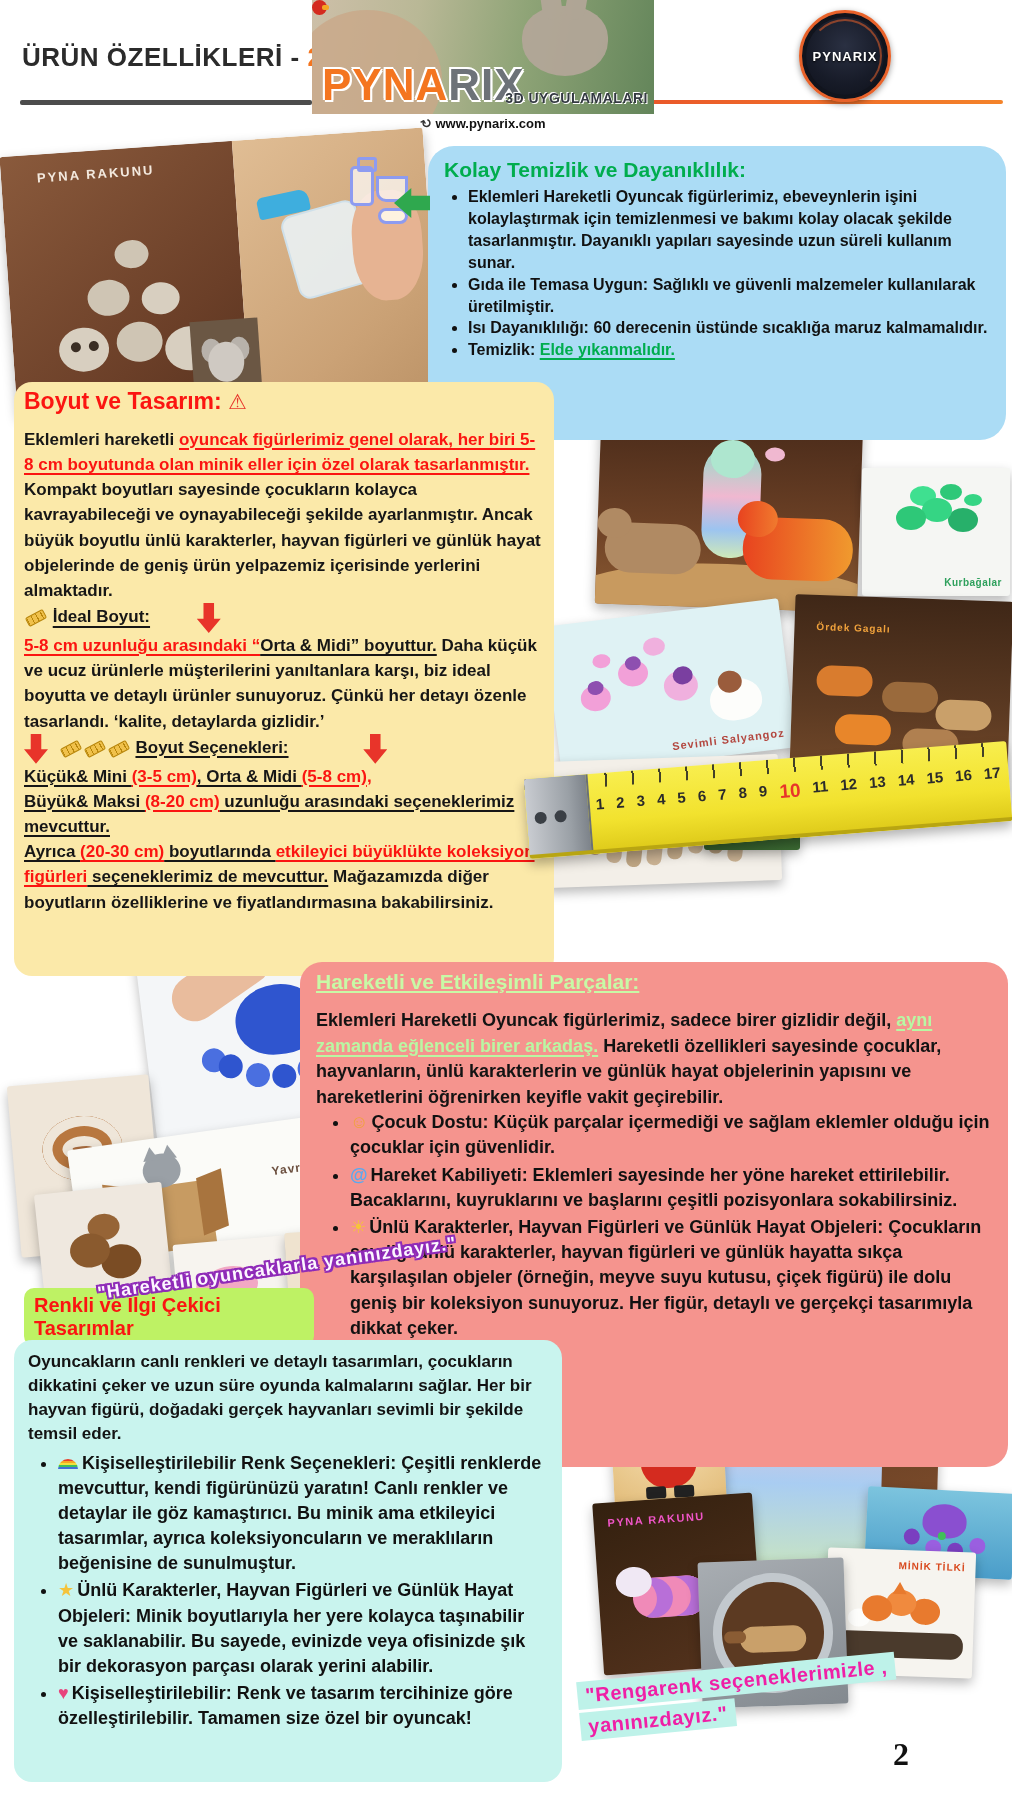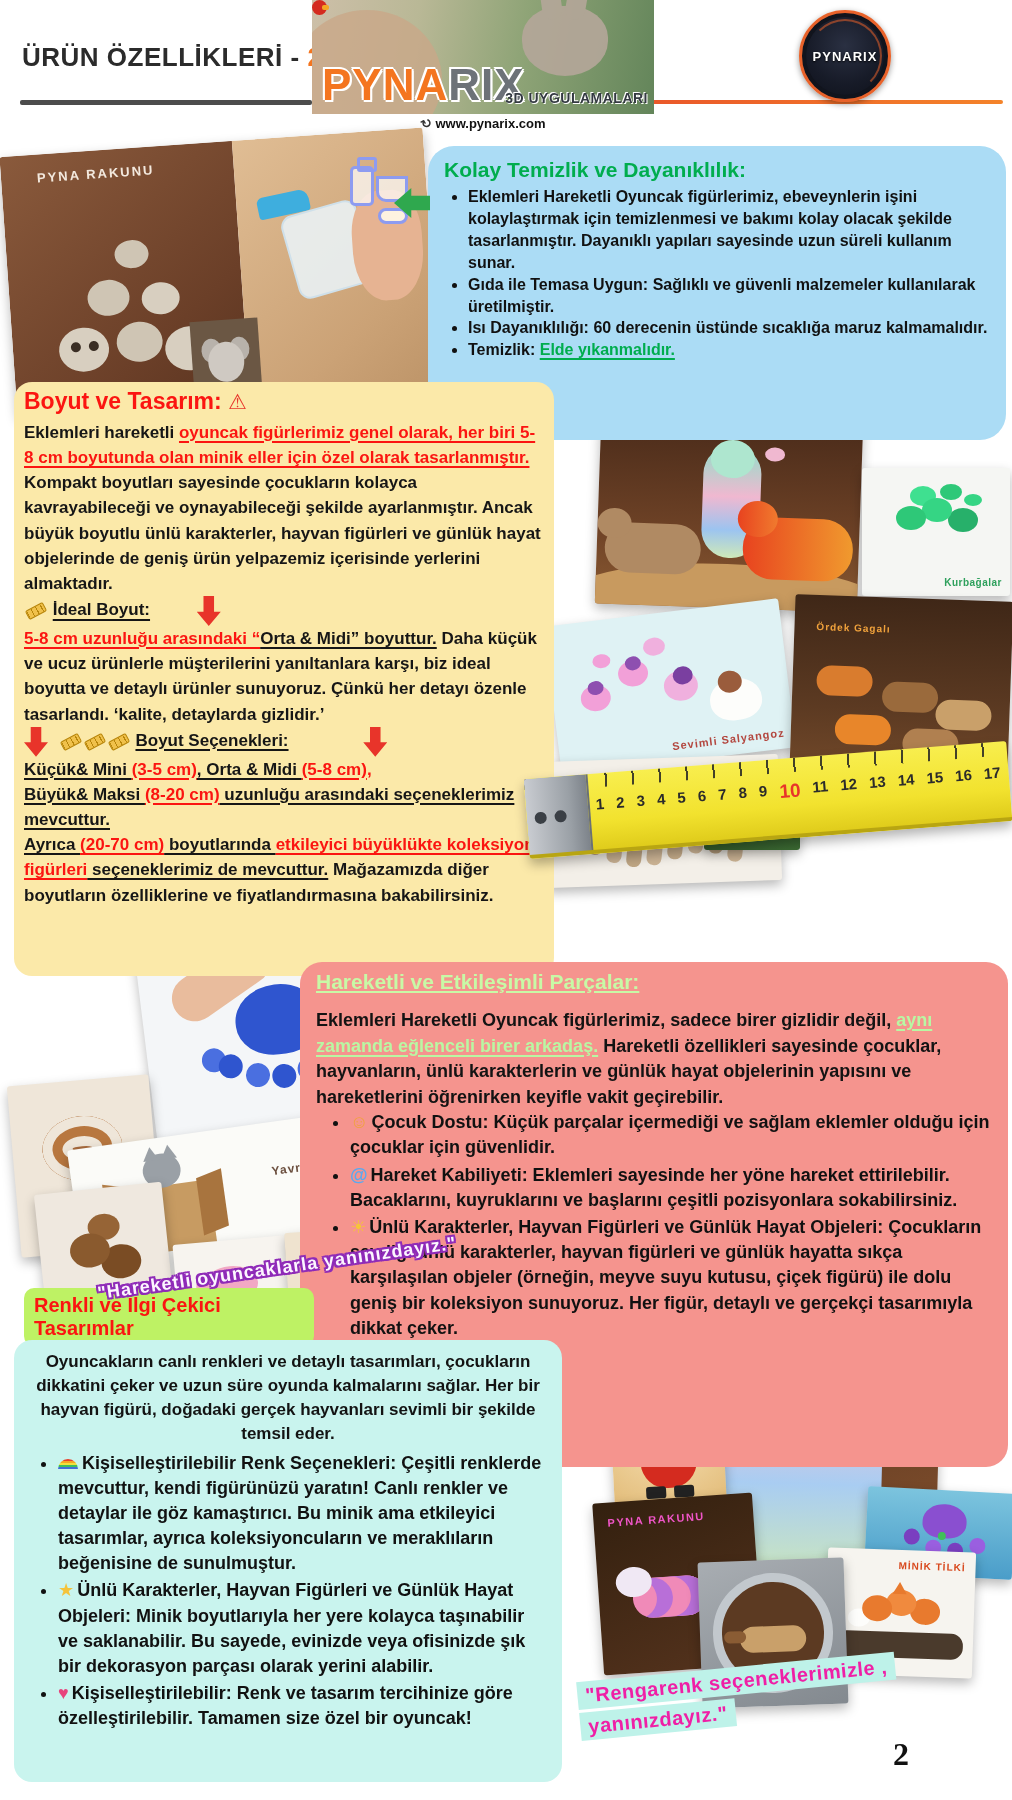--- a/index.html
+++ b/index.html
@@ -84,21 +84,21 @@
   #bubble-clean { left:428px; top:146px; width:578px; height:294px; background:#abdcf5;
     border-radius:26px; padding:12px 18px 10px 16px; z-index:4; }
   #bubble-clean h2 { font-size:21px; color:#00ad4e; margin-bottom:4px; }
   #bubble-clean ul { list-style:disc; padding-left:24px; }
   #bubble-clean li { font-size:16px; line-height:1.37; color:#111; }
   .wash-link { color:#00ad4e; text-decoration:underline; text-decoration-thickness:2px; text-underline-offset:3px; cursor:pointer; }
 
   
   #bubble-size { left:14px; top:382px; width:540px; height:594px; background:#fbe9a9;
     border-radius:18px; padding:6px 12px 8px 10px; z-index:4; }
-  #bubble-size h2 { font-size:23px; color:#fb1511; margin-bottom:5px; }
+  #bubble-size h2 { font-size:23px; color:#fb1511; margin-bottom:12px; }
   #bubble-size .warn { color:#e8342a; font-size:21px; }
   .ybody { font-size:17px; line-height:1.48; color:#161616; }
   .r { color:#fb1511; }
   .u { text-decoration:underline; text-decoration-thickness:2px; text-underline-offset:3px; }
   .arrow-down { display:inline-block; width:24px; height:30px; background:#e8342a; vertical-align:middle;
     clip-path:polygon(28% 0,72% 0,72% 52%,100% 52%,50% 100%,0 52%,28% 52%); margin:0 6px; }
   .ruler-ico { display:inline-block; width:20px; height:10px; background:#f0c14b; border:1px solid #b8860b;
     border-radius:2px; transform:rotate(-28deg); margin:0 2px; vertical-align:middle;
     background-image:repeating-linear-gradient(90deg,#b8860b 0 1px,transparent 1px 5px); }
 
@@ -201,21 +201,21 @@
   #c-cheese .cap { right:10px; bottom:8px; font-size:10px; color:#8a6f2a; }
   #quote-left { left:62px; top:1258px; width:430px; transform:rotate(-8deg); z-index:6;
     font-size:18px; letter-spacing:1px; color:#fdf6ff; text-align:center;
     text-shadow:-2px 0 #8f2bb8,2px 0 #8f2bb8,0 -2px #8f2bb8,0 2px #8f2bb8,-2px -2px #8f2bb8,2px 2px #8f2bb8,-2px 2px #8f2bb8,2px -2px #8f2bb8; }
 
   
   #bubble-color-title { left:24px; top:1288px; width:290px; background:#bef264; border-radius:10px;
     padding:6px 10px; font-size:20px; color:#fb1511; z-index:4; }
   #bubble-color { left:14px; top:1340px; width:548px; height:442px; background:#c9f4ee;
     border-radius:18px; padding:10px 14px; z-index:4; }
-  .cbody { font-size:17px; line-height:1.42; color:#131313;text-align:center; }
+  .cbody { font-size:17px; line-height:1.42; color:#131313; }
   #bubble-color ul { list-style:disc; padding-left:30px; margin-top:4px; }
   #bubble-color li { font-size:18px; line-height:1.40; margin-bottom:2px; }
   .rainbow { display:inline-block; width:20px; height:10px; border-radius:10px 10px 0 0; margin-right:4px;
     background:linear-gradient(180deg,#e8402a 0 20%,#f5a623 20% 40%,#f2e03c 40% 60%,#3fbf5a 60% 80%,#3f6fd8 80% 100%); }
 
   
   #d-bear { left:628px; top:1168px; width:312px; height:440px; transform:rotate(1.5deg); z-index:1;
     background:linear-gradient(160deg,#33200f,#5c3a22 45%,#7a4a2a 80%,#8a5a32); }
   .dbear-body { position:absolute; left:56px; top:120px; width:200px; height:300px; border-radius:90px 90px 30px 30px;
     background:linear-gradient(180deg,#cfeede 0%,#f3c3d6 35%,#a9cdf2 65%,#cfe9b8 100%); }
@@ -325,21 +325,21 @@
       <span class="ruler-ico"></span>
       <span class="u">İdeal Boyut:</span>
       <span class="arrow-down" style="margin-left:42px"></span><br>
       <span class="r u">5-8 cm uzunluğu arasındaki “</span><span class="u">Orta &amp; Midi” boyuttur.</span><span> Daha küçük ve ucuz ürünlerle müşterilerini yanıltanlara karşı, biz ideal boyutta ve detaylı ürünler sunuyoruz. Çünkü her detayı özenle tasarlandı. ‘kalite, detaylarda gizlidir.’</span><br>
       <span class="arrow-down" style="margin-left:0"></span>
       <span class="ruler-ico"></span><span class="ruler-ico"></span><span class="ruler-ico"></span>
       <span class="u">Boyut Seçenekleri:</span>
       <span class="arrow-down" style="margin-left:70px"></span><br>
       <span class="u">Küçük&amp; Mini </span><span class="r u">(3-5 cm)</span><span class="u">, Orta &amp; Midi </span><span class="r u">(5-8 cm)</span><span class="r">,</span><br>
       <span class="u">Büyük&amp; Maksi </span><span class="r u">(8-20 cm)</span><span class="u"> uzunluğu arasındaki seçeneklerimiz mevcuttur.</span><br>
-      <span class="u">Ayrıca </span><span class="r u">(20-70 cm)</span><span class="u"> boyutlarında </span><span class="r u">etkileyici büyüklükte koleksiyon figürleri</span><span class="u"> seçeneklerimiz de mevcuttur.</span><span> Mağazamızda diğer boyutların özelliklerine ve fiyatlandırmasına bakabilirsiniz.</span>
+      <span class="u">Ayrıca </span><span class="r u">(20-30 cm)</span><span class="u"> boyutlarında </span><span class="r u">etkileyici büyüklükte koleksiyon figürleri</span><span class="u"> seçeneklerimiz de mevcuttur.</span><span> Mağazamızda diğer boyutların özelliklerine ve fiyatlandırmasına bakabilirsiniz.</span>
     </div>
   </div>
 
   <div class="card" id="b-bears">
     <div class="floor"></div>
     <div class="bear-br"></div>
     <div class="bear-rb"></div>
     <div class="bear-rd"></div>
   </div>
   <div class="card" id="b-frogs">

